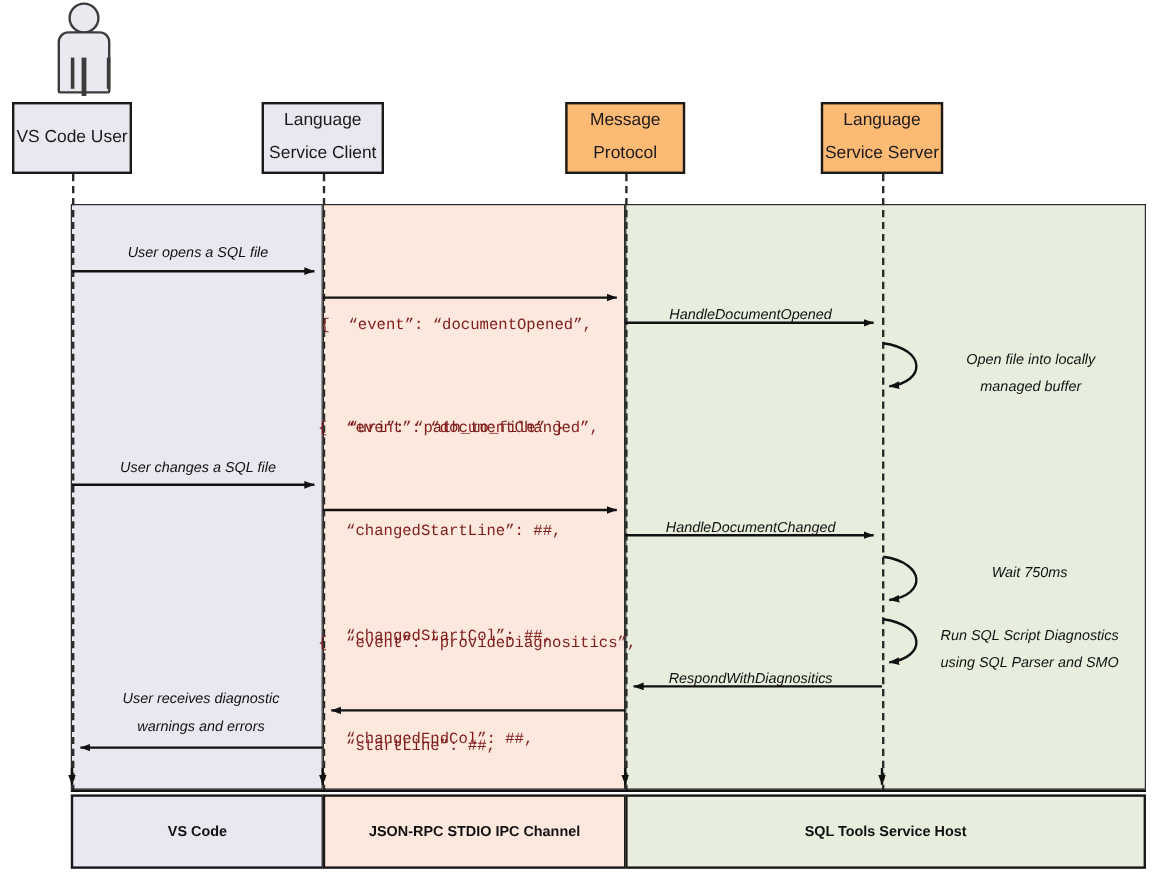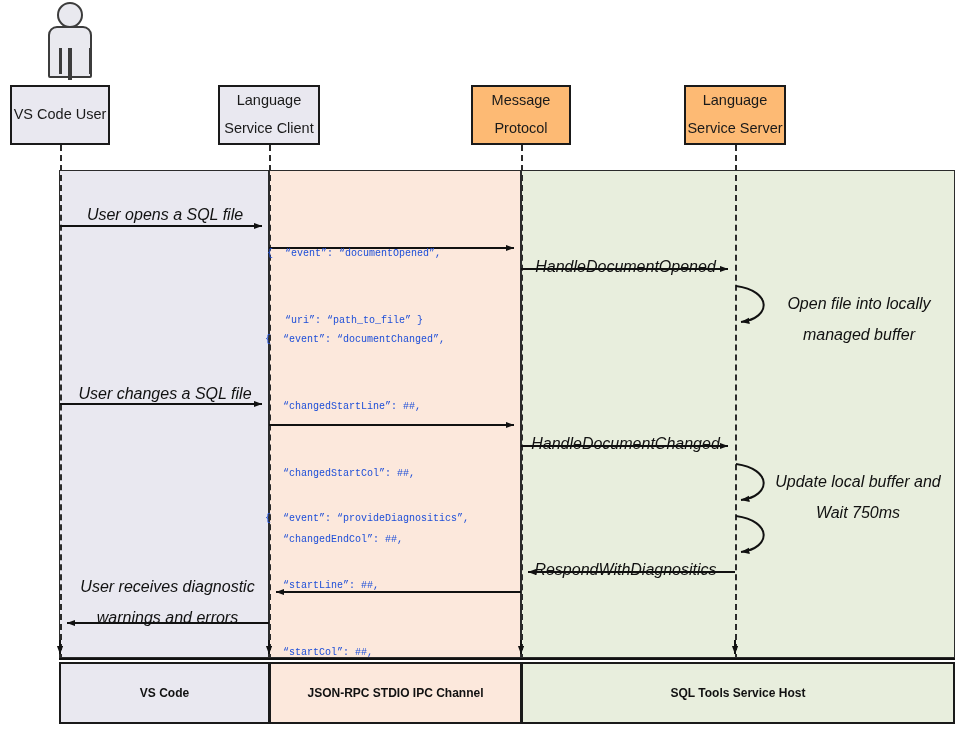--- a/index.html
+++ b/index.html
@@ -82,29 +82,29 @@
     align-items: center;
     justify-content: center;
     font-size: 12px;
     font-weight: bold;
     color: #111111;
   }
 
   
   .lbl-italic {
     font-style: italic;
-    font-size: 16px;
+    font-size: 12px;
     color: #111111;
     line-height: 1.95;
     white-space: nowrap;
   }
   .lbl-json {
     font-family: "Liberation Mono", "DejaVu Sans Mono", monospace;
-    font-size: 10px;
-    color: #1d4ed8;
+    font-size: 13px;
+    color: #7f1d1d;
     line-height: 2.22;
     white-space: pre;
   }
   .ta-center { text-align: center; }
   .ta-left   { text-align: left; }
 
   svg.overlay {
     position: absolute;
     left: 0; top: 0;
     width: 962px; height: 732px;
@@ -204,25 +204,26 @@
   <div class="abs lbl-italic ta-center" style="left:528px; top:428px; width:195px;">HandleDocumentChanged</div>
 
   <div class="abs lbl-italic ta-center" style="left:528px; top:554px; width:195px;">RespondWithDiagnositics</div>
 
   <div class="abs lbl-italic ta-center" style="left:770px; top:288px; width:178px;">
     <div>Open file into locally</div>
     <div>managed buffer</div>
   </div>
 
   <div class="abs lbl-italic ta-center" style="left:766px; top:466px; width:184px;">
-    <div>Update local buffer and</div>
     <div>Wait 750ms</div>
   </div>
 
   <div class="abs lbl-italic ta-center" style="left:764px; top:518px; width:188px;">
+    <div>Run SQL Script Diagnostics</div>
+    <div>using SQL Parser and SMO</div>
   </div>
 
   <div class="abs lbl-json ta-left" style="left:267px; top:199px; width:262px;">
     <div>{  “event”: “documentOpened”,</div>
     <div>   “uri”: “path_to_file” }</div>
   </div>
 
   <div class="abs lbl-json ta-left" style="left:265px; top:285px; width:268px;">
     <div>{  “event”: “documentChanged”,</div>
     <div>   “changedStartLine”: ##,</div>

